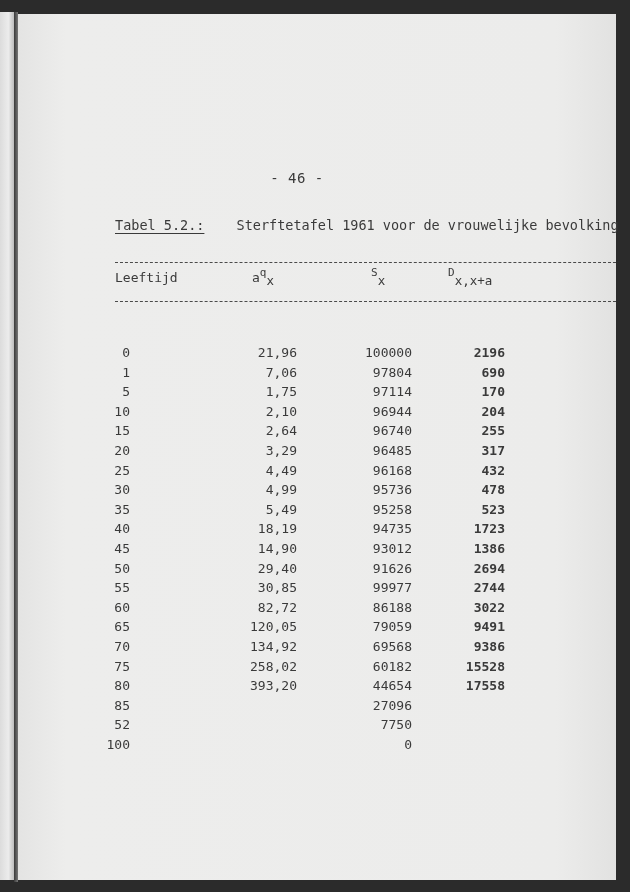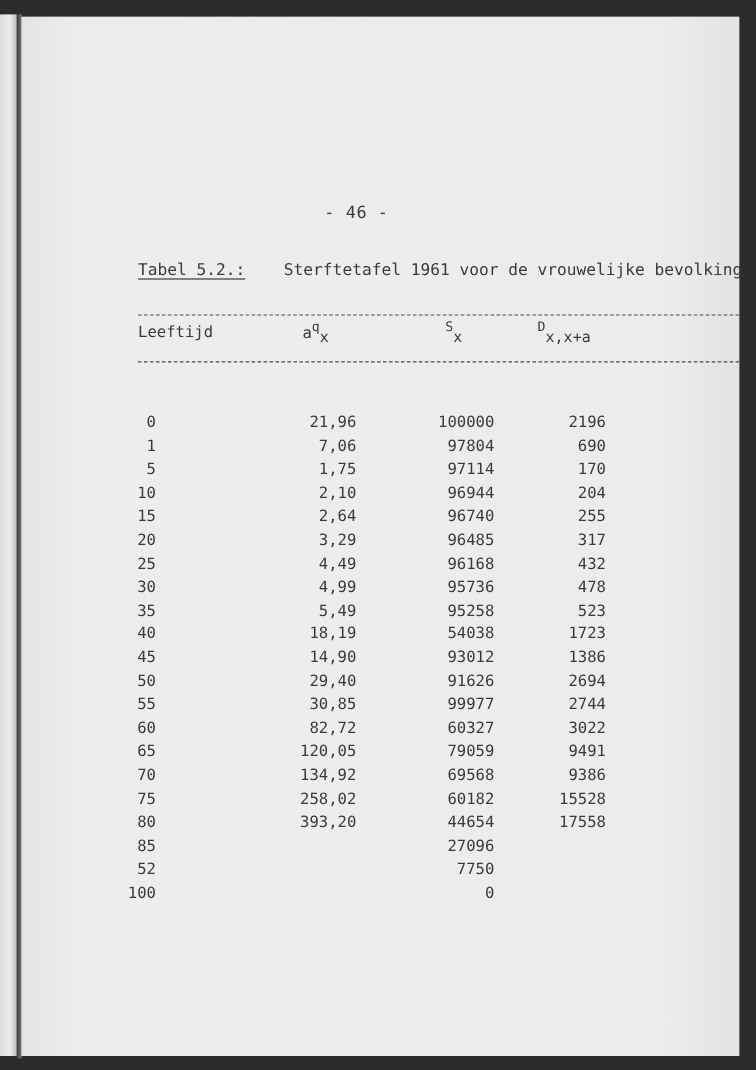--- a/index.html
+++ b/index.html
@@ -43,21 +43,21 @@
   .h-age { left: 97px; text-align: right; }
   .h-q { left: 234px; }
   .h-s { left: 353px; }
   .h-d { left: 430px; text-align: right; }
   .rows { position: absolute; left: 0; top: 331px; width: 100%; }
   .row { position: relative; height: 19.6px; font-size: 13px; }
   .row span { position: absolute; top: 0; white-space: nowrap; text-align: right; }
   .c-age { left: 60px; width: 52px; }
   .c-q { left: 180px; width: 99px; }
   .c-s { left: 300px; width: 94px; }
-  .c-d { left: 400px; width: 87px; }
+  .c-d { left: 400px; width: 87px; font-weight: bold; }
 </style>
 </head>
 <body>
 
 <div class="left-sliver"></div>
 <div class="binding"></div>
 
 <div class="page">
   <div class="page-number">- 46 -</div>
 
@@ -126,21 +126,21 @@
       </div>
     <div class="row">
         <span class="c-age">35</span>
         <span class="c-q">5,49</span>
         <span class="c-s">95258</span>
         <span class="c-d">523</span>
       </div>
     <div class="row">
         <span class="c-age">40</span>
         <span class="c-q">18,19</span>
-        <span class="c-s">54038</span>
+        <span class="c-s">94735</span>
         <span class="c-d">1723</span>
       </div>
     <div class="row">
         <span class="c-age">45</span>
         <span class="c-q">14,90</span>
         <span class="c-s">93012</span>
         <span class="c-d">1386</span>
       </div>
     <div class="row">
         <span class="c-age">50</span>
@@ -150,21 +150,21 @@
       </div>
     <div class="row">
         <span class="c-age">55</span>
         <span class="c-q">30,85</span>
         <span class="c-s">99977</span>
         <span class="c-d">2744</span>
       </div>
     <div class="row">
         <span class="c-age">60</span>
         <span class="c-q">82,72</span>
-        <span class="c-s">60327</span>
+        <span class="c-s">86188</span>
         <span class="c-d">3022</span>
       </div>
     <div class="row">
         <span class="c-age">65</span>
         <span class="c-q">120,05</span>
         <span class="c-s">79059</span>
         <span class="c-d">9491</span>
       </div>
     <div class="row">
         <span class="c-age">70</span>

